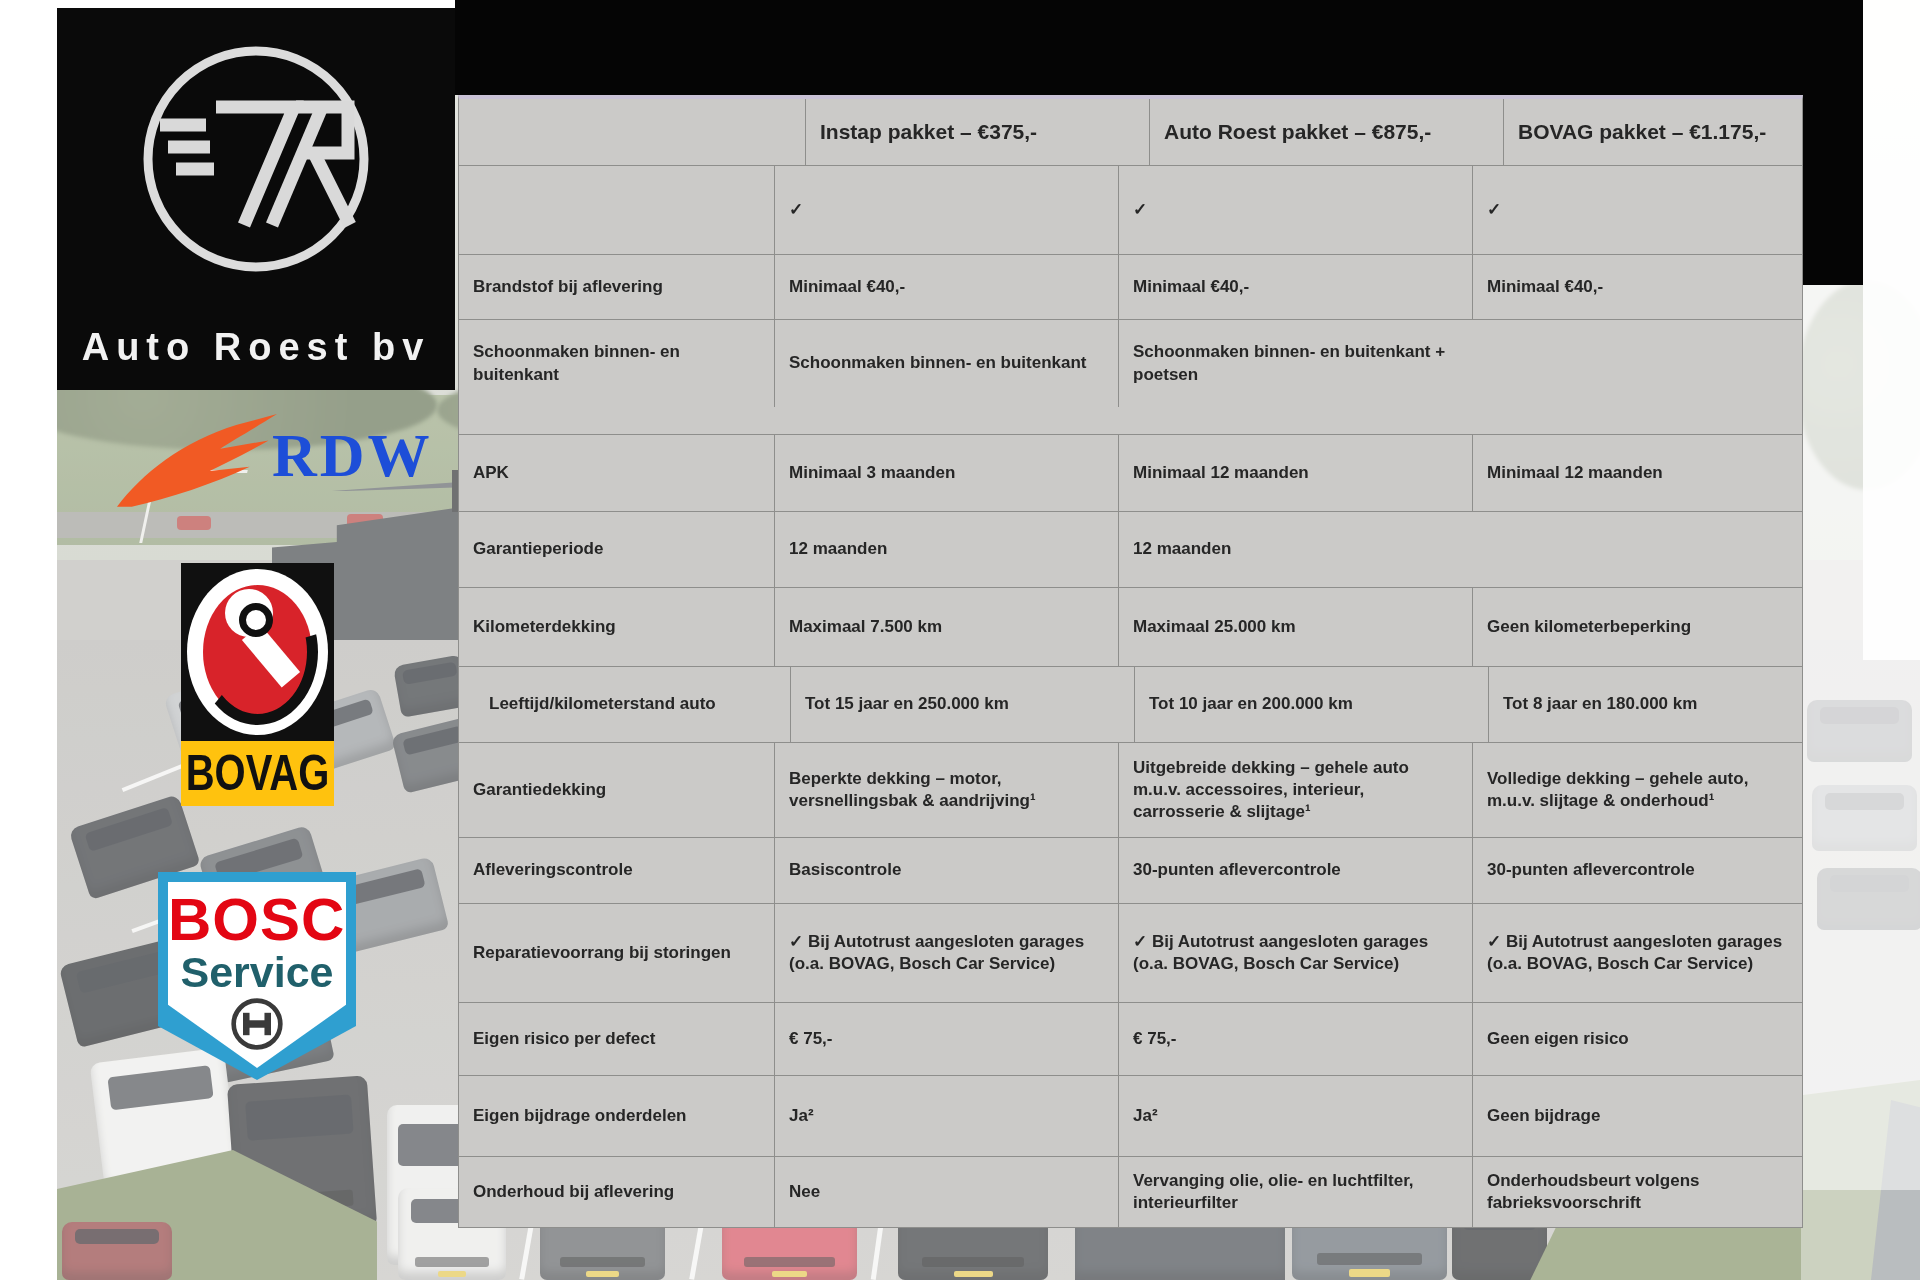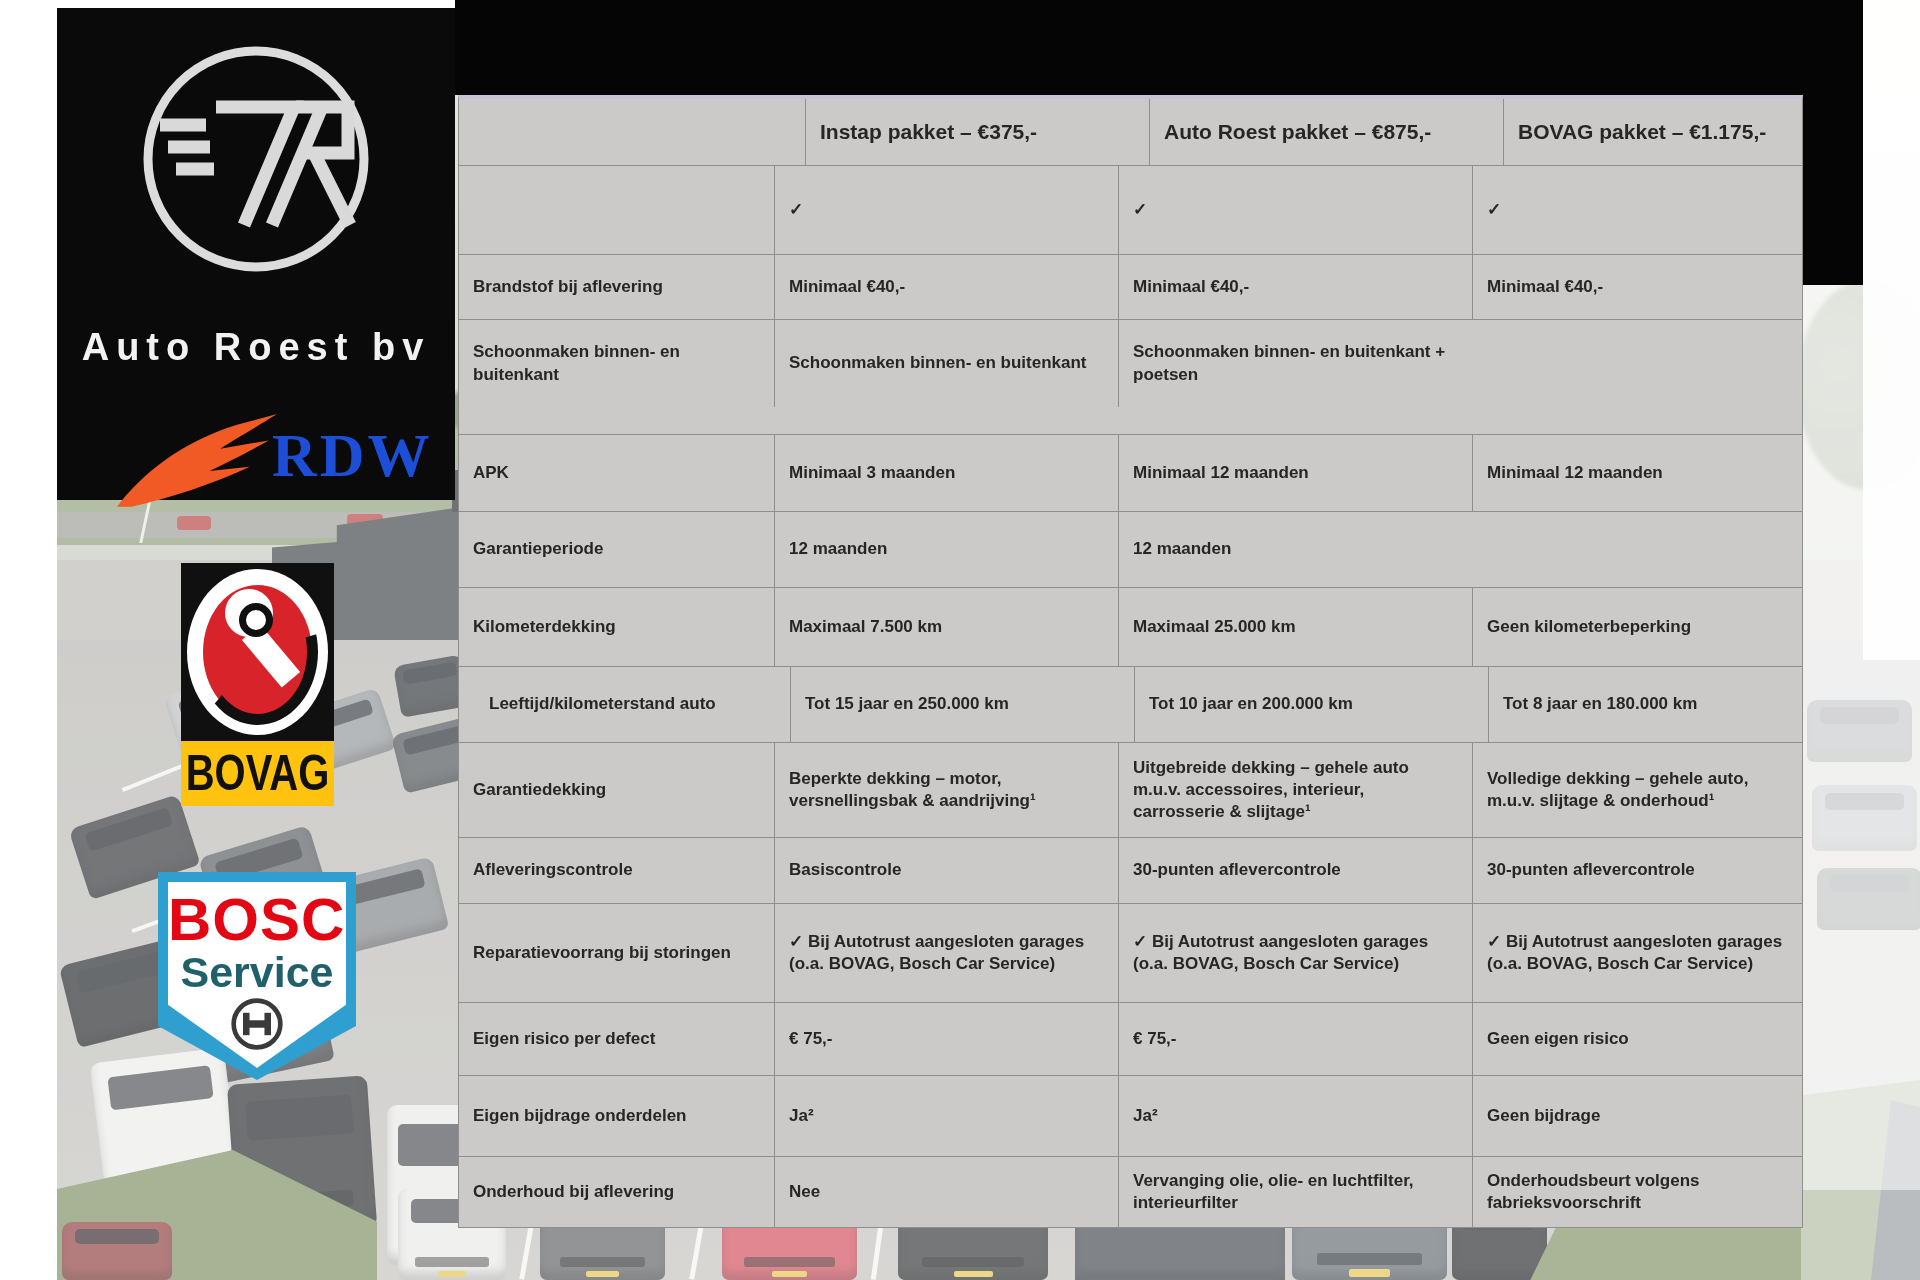--- a/index.html
+++ b/index.html
@@ -35,21 +35,21 @@
 
   
   .haze1{position:absolute;left:57px;top:0;width:1863px;height:1280px;background:rgba(255,255,255,.34);}
   .haze2{position:absolute;left:460px;top:0;width:1460px;height:1190px;background:rgba(255,255,255,.52);}
   .haze3{position:absolute;left:1801px;top:0;width:119px;height:1280px;background:rgba(255,255,255,.40);}
   .rmargin{position:absolute;left:1863px;top:0;width:57px;height:660px;background:rgba(255,255,255,.9);}
 
   
   .band-top{position:absolute;left:455px;top:0;width:1408px;height:95px;background:#050505;}
   .band-right{position:absolute;left:1801px;top:0;width:62px;height:285px;background:#050505;}
-  .logo-box{position:absolute;left:57px;top:8px;width:398px;height:492px;background:#0a0a0a;}
+  .logo-box{position:absolute;left:57px;top:8px;width:398px;height:382px;background:#0a0a0a;}
   .logo-box svg{position:absolute;left:72px;top:24px;}
   .logo-name{position:absolute;left:0;top:318px;width:100%;text-align:center;color:#f2f2f2;
              font-size:38px;font-weight:700;letter-spacing:7px;}
 
   
   .pricing{position:absolute;left:458px;top:95px;width:1343px;background:#cbcac8;
            border:1px solid #8e8e8c;border-top:4px solid #c9c2d6;color:#262626;}
   .trow{display:grid;grid-template-columns:315px 344px 354px 329px;border-top:1px solid #8e8e8c;}
   .trow:first-child{border-top:none;}
   .trow>div{border-left:1px solid #8e8e8c;display:flex;align-items:center;padding:6px 14px;

